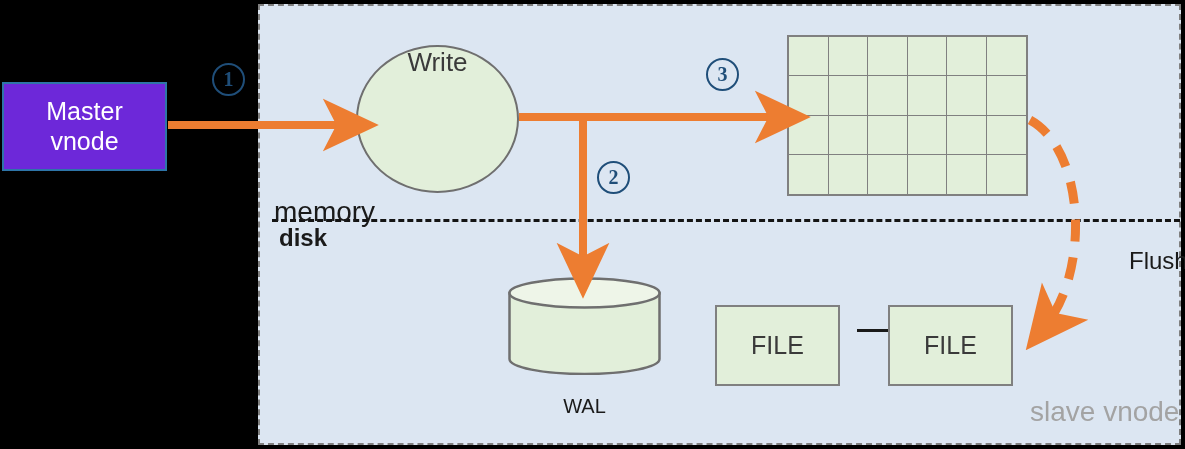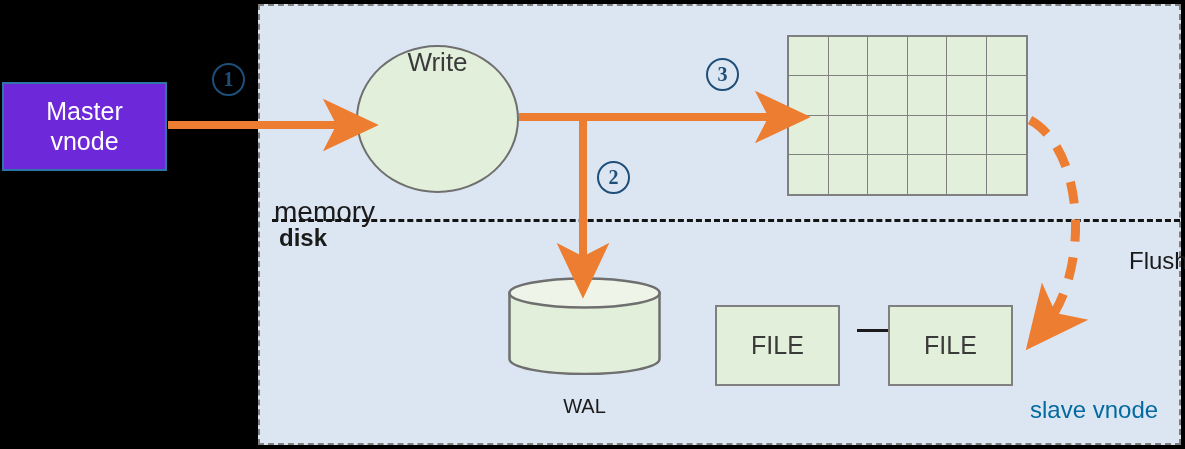--- a/index.html
+++ b/index.html
@@ -149,22 +149,22 @@
     left: 279px;
     top: 224px;
     font-size: 24px;
     color: #1a1a1a;
     font-weight: bold;
   }
   #slave-vnode-label {
     position: absolute;
     left: 1030px;
     top: 396px;
-    font-size: 24px;
-    color: #0369a1;
+    font-size: 28px;
+    color: #a3a3a3;
   }
   #flush-label {
     position: absolute;
     left: 1097px;
     top: 247px;
     font-size: 24px;
     color: #1a1a1a;
     margin-left: 32px;
   }
   

